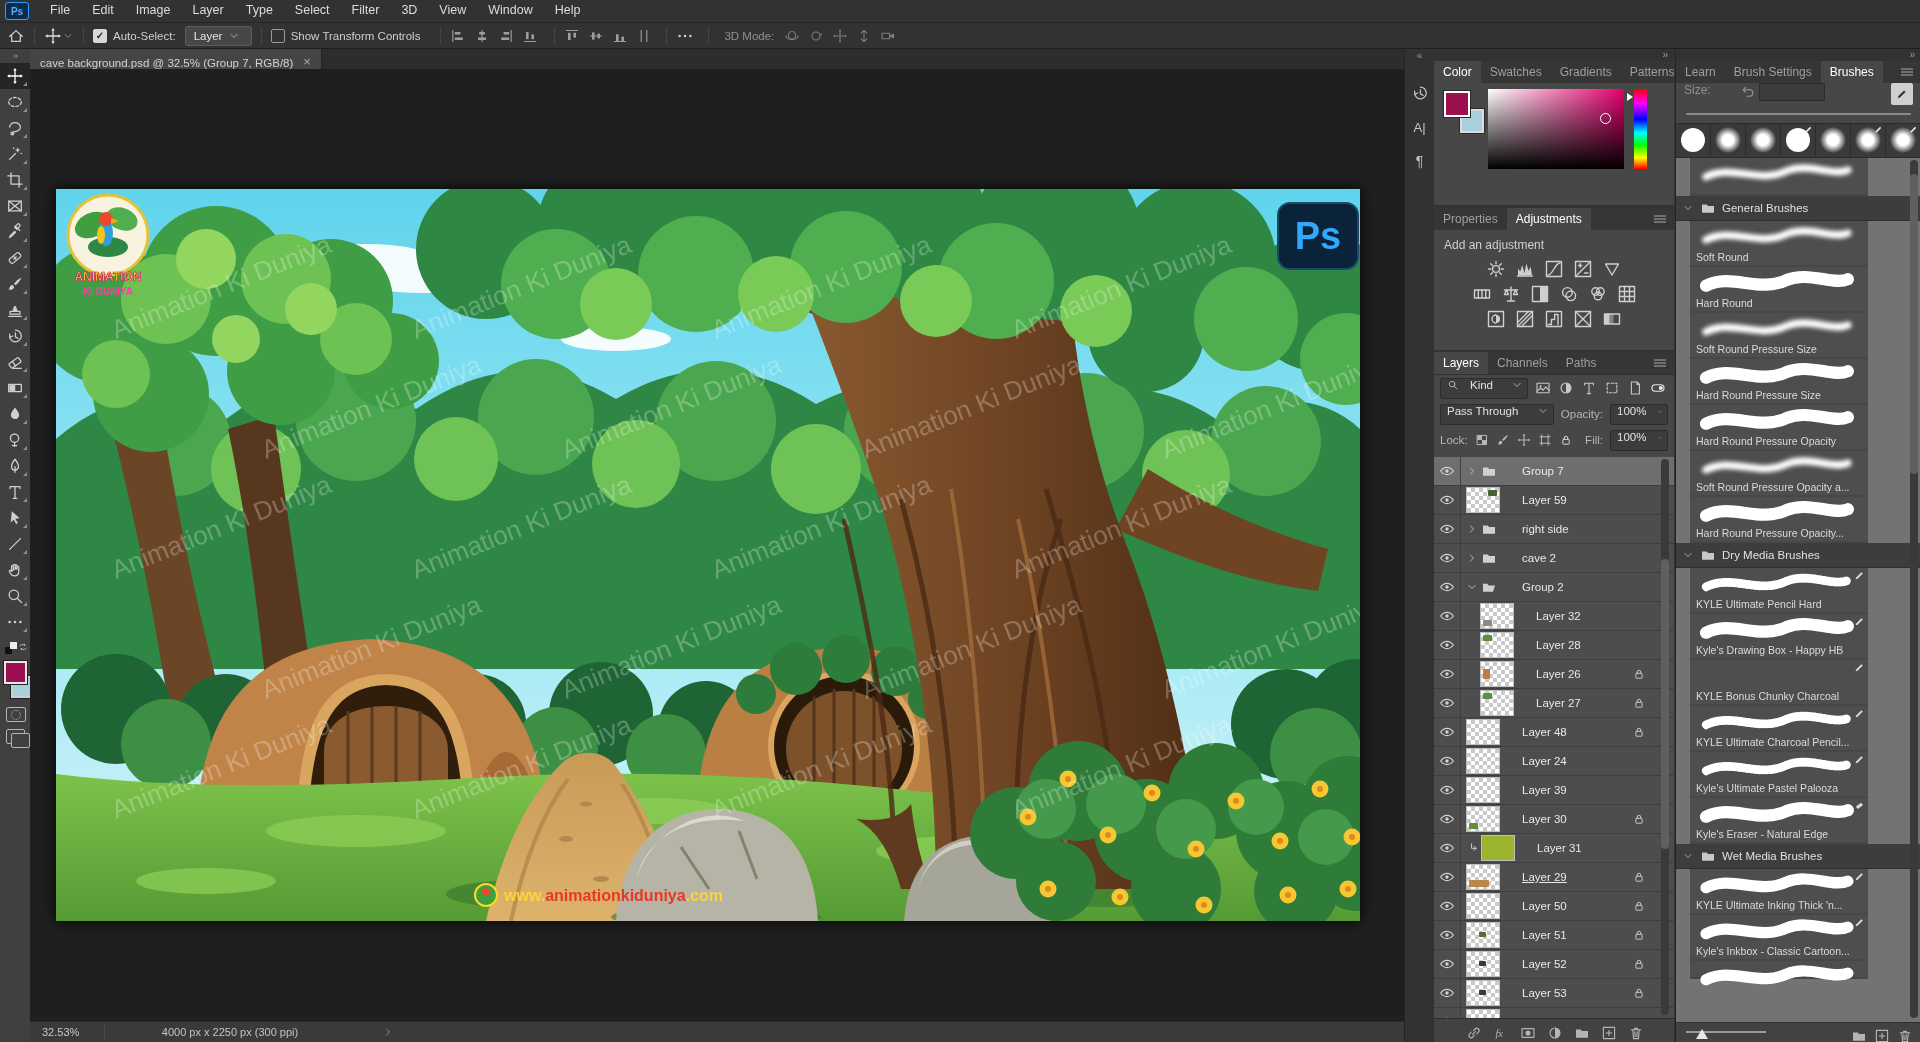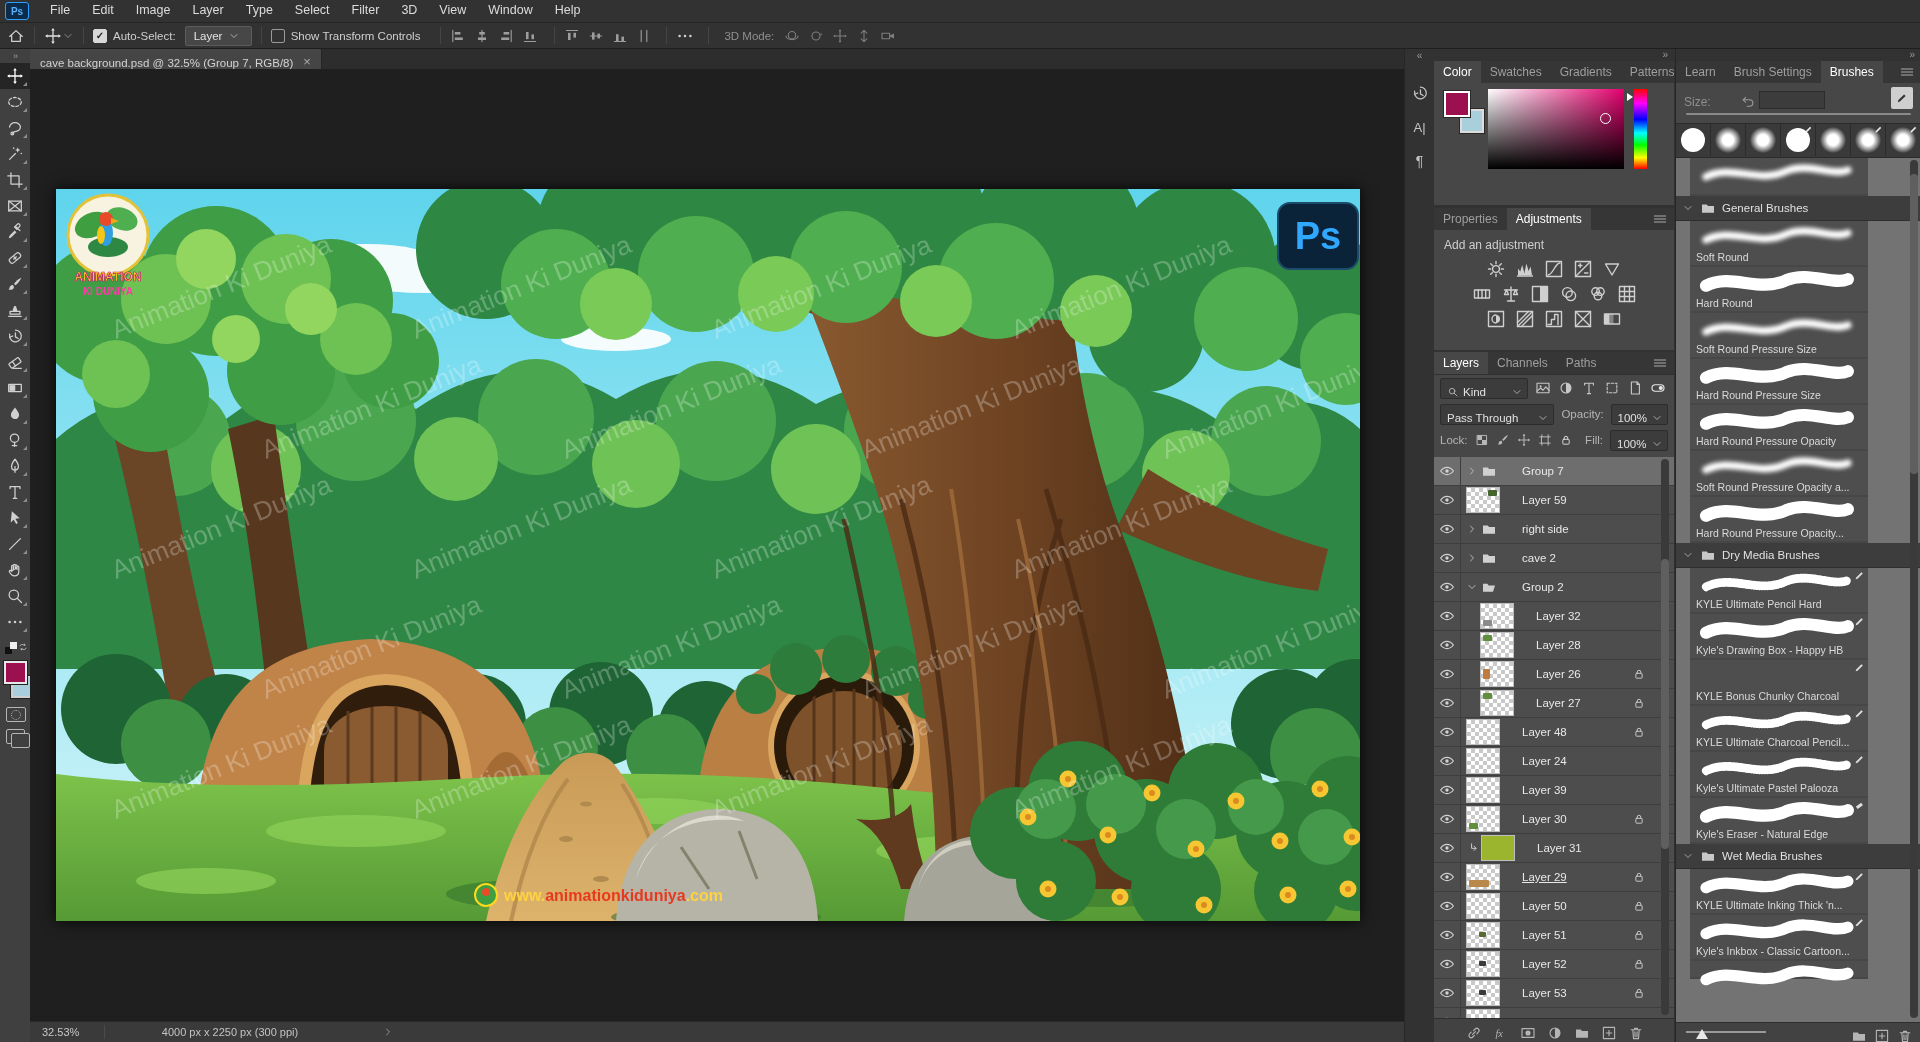--- a/index.html
+++ b/index.html
@@ -72,22 +72,22 @@
   .cp-hue{position:absolute;left:200px;top:6px;width:13px;height:80px;
           background:linear-gradient(to bottom,#f00,#f0f 18%,#00f 38%,#0ff 55%,#0f0 70%,#ff0 86%,#f00)}
   .cp-mark{position:absolute;left:193px;top:10px;width:0;height:0;border-top:4px solid transparent;border-bottom:4px solid transparent;border-left:6px solid #fff}
   
   .adjbody{height:116px;background:#474747;padding-top:4px}
   .adjheading{padding:4px 0 2px 10px;color:#cfcfcf;font-size:12px}
   .adjrow{display:flex;justify-content:center;gap:9px;margin-top:5px}
   
   .lctl{background:#474747;height:82px;border-top:1px solid #303030}
   .lrow1,.lrow2,.lrow3{display:flex;align-items:center;height:26px;padding:0 6px;gap:7px}
-  .box{height:19px;background:#3c3c3c;border:1px solid #2c2c2c;border-radius:2px;display:inline-flex;align-items:flex-end;
-       padding:0 4px 0 6px;gap:4px;color:#e0e0e0;font-size:11.5px}
+  .box{height:19px;background:#3c3c3c;border:1px solid #2c2c2c;border-radius:2px;display:inline-flex;align-items:flex-start;
+       padding:0 4px 0 6px;gap:11px;color:#e0e0e0;font-size:11.5px}
   .lbl{color:#b5b5b5;font-size:11.5px}
   
   .llist{position:relative;height:561px;background:#474747;overflow:hidden}
   .lrowitem{height:28px;display:flex;align-items:center;background:#4d4d4d;border-bottom:1px solid #3e3e3e;position:relative}
   .lrowitem.selected{background:#6e6e6e}
   .eyecell{width:26px;align-self:stretch;border-right:1px solid #3e3e3e;display:flex;align-items:center;justify-content:center;flex:none}
   .lcontent{display:flex;align-items:center;padding-left:5px;min-width:0}
   .lchev{width:12px;height:12px;margin-right:2px;flex:none}
   .lfold{width:18px;height:16px;margin-right:2px;flex:none}
   .thumb{width:32px;height:24px;border:1px solid #bdbdbd;position:relative;overflow:hidden;flex:none;
@@ -98,21 +98,21 @@
   .thumb.solid{background-image:none}
   .speck{position:absolute;width:9px;height:6px;border-radius:1px}
   .lname{margin-left:22px;font-size:11.5px;color:#e8e8e8;white-space:nowrap}
   .lname.renaming{text-decoration:underline}
   .llock{position:absolute;right:28px;top:7px;width:14px;height:14px}
   .clipar{width:14px;height:14px;margin-right:1px;flex:none}
   .vscroll{position:absolute;top:2px;right:5px;width:8px;border-radius:4px;background:#3a3a3a}
   .vthumb{position:absolute;left:0;width:8px;border-radius:4px;background:#5f5f5f}
   .lfooter{height:28px;background:#424242;border-top:1px solid #2e2e2e;display:flex;align-items:center;gap:11px;padding-left:32px}
   
-  .sizerow{height:26px;display:flex;align-items:flex-end;padding:0 8px;gap:3px;background:#474747}
+  .sizerow{height:26px;display:flex;align-items:flex-start;padding:0 8px;gap:3px;background:#474747}
   .sizebox{width:64px;height:16px;background:#3c3c3c;border:1px solid #2c2c2c}
   .brushbtn{margin-left:auto;width:22px;height:22px;background:#cfcfcf;border-radius:2px;display:flex;align-items:center;justify-content:center}
   .sliderrow{height:10px;padding:0 10px}
   .slidertrack{margin-top:4px;height:2px;background:#8a8a8a;border-radius:1px}
   .tipsrow{height:33px;display:flex;background:#3a3a3a;border-top:1px solid #2b2b2b;border-bottom:1px solid #2b2b2b}
   .tipcell{width:34px;height:32px;border-right:1px solid #2b2b2b;display:flex;align-items:center;justify-content:center;position:relative}
   .tip-hard{width:24px;height:24px;border-radius:50%;background:#fff}
   .tip-soft{width:26px;height:26px;border-radius:50%;background:radial-gradient(circle,#fff 0%,#fff 30%,rgba(255,255,255,0) 72%)}
   .tipbadge{position:absolute;right:2px;top:1px;width:9px;height:9px}
   .blist{position:relative;height:864px;background:#737373;overflow:hidden}

